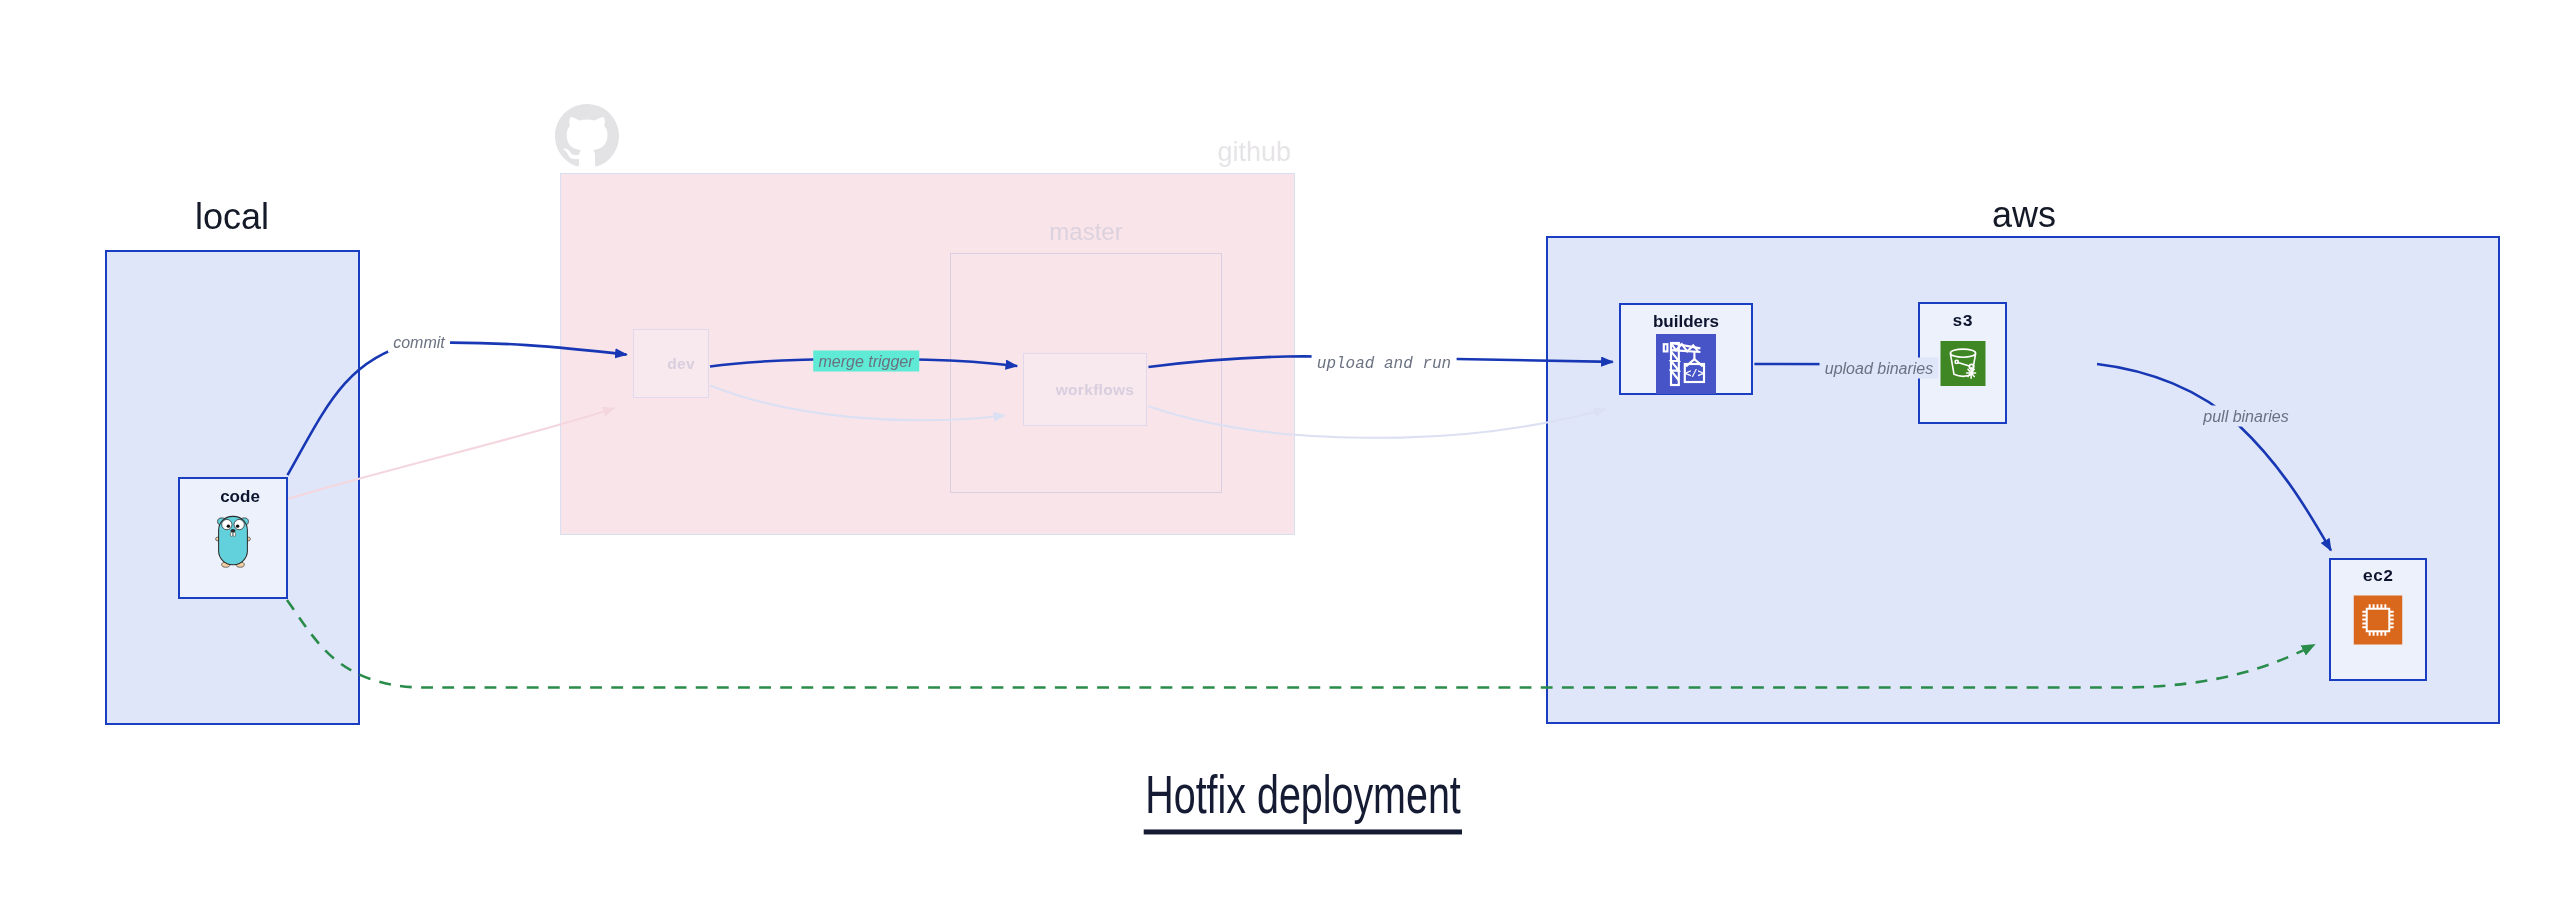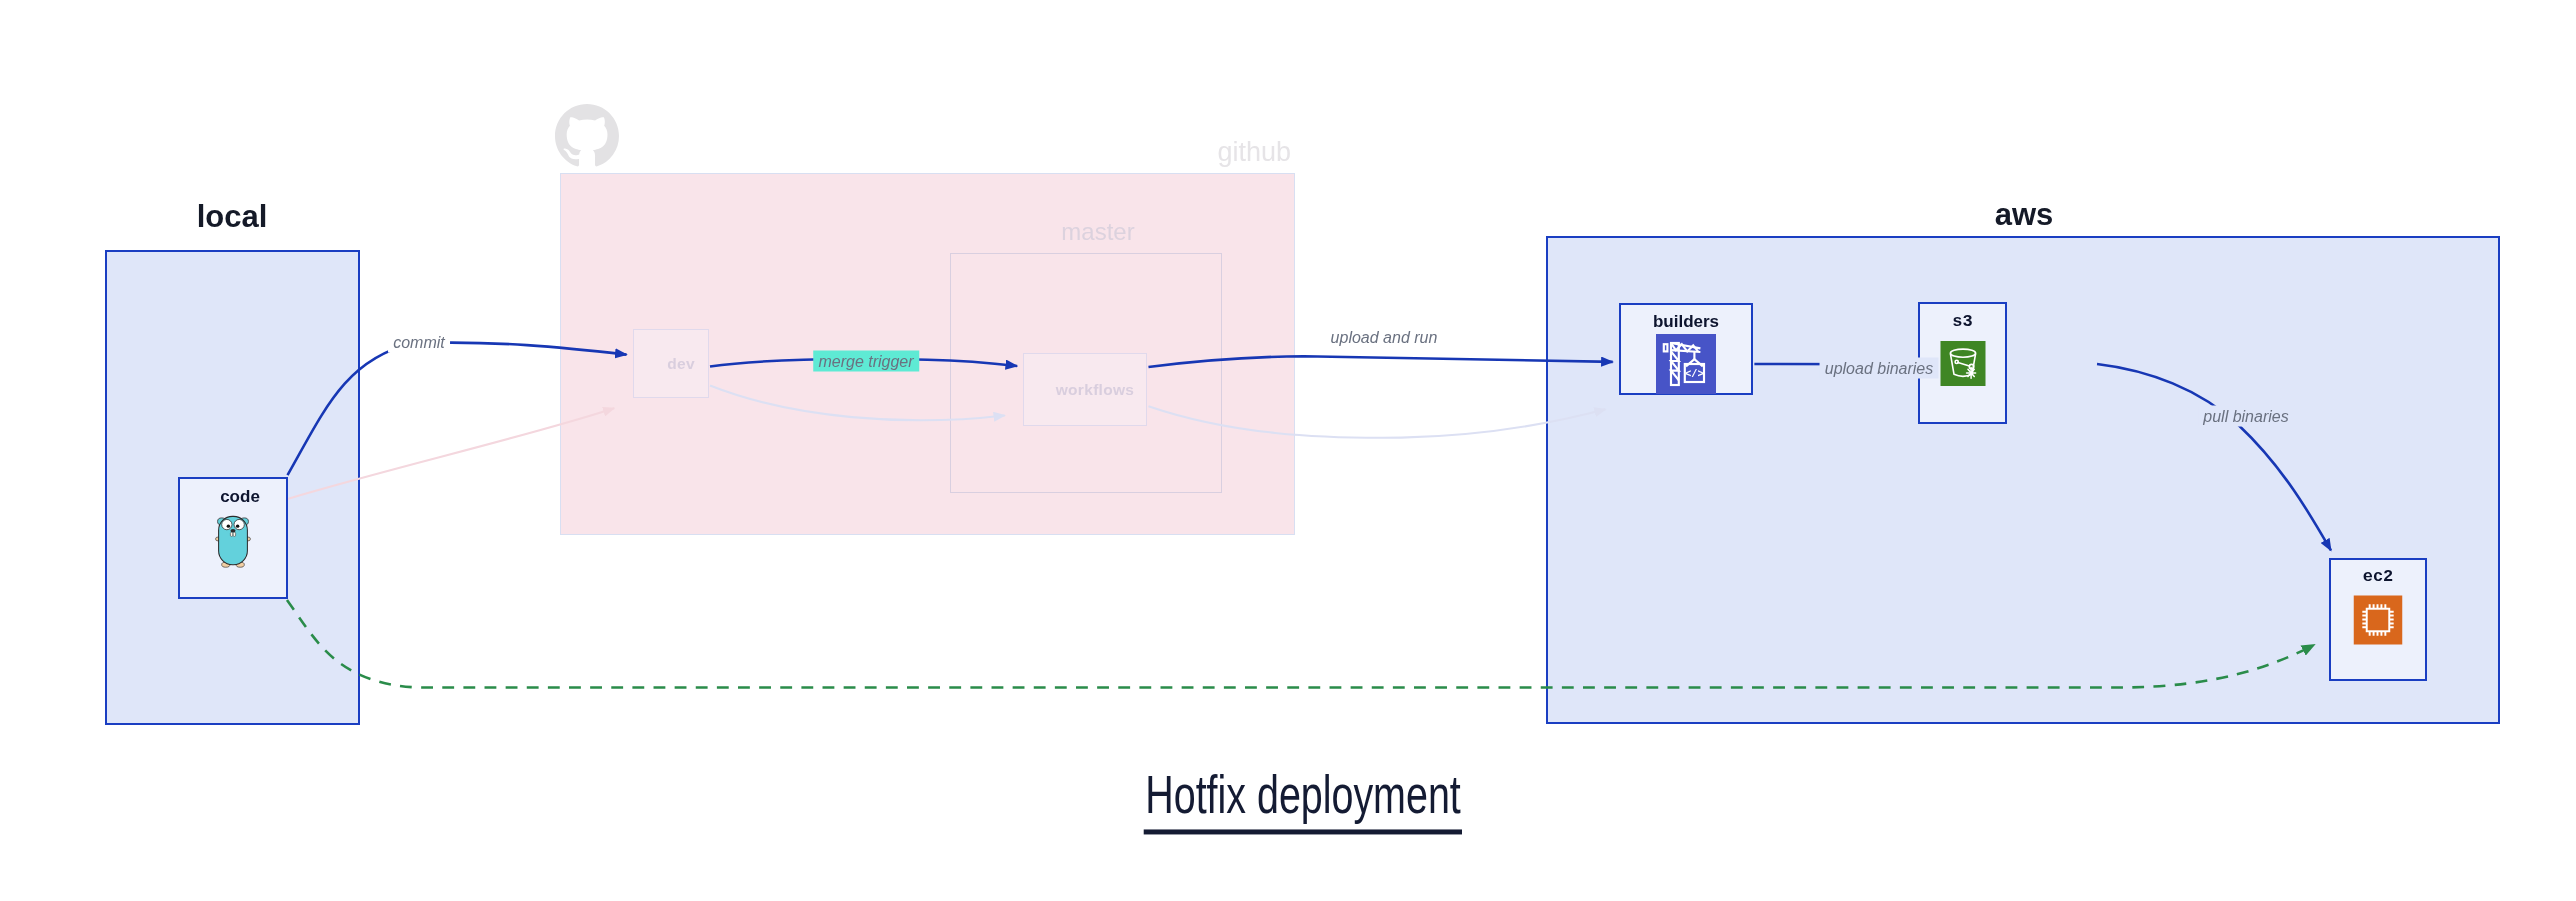--- a/index.html
+++ b/index.html
@@ -12,43 +12,43 @@
   .region.local{left:105px;top:250px;width:255px;height:475px;background:#dfe6f9;border:2.6px solid #1a3ec2;}
   .region.aws{left:1546px;top:236px;width:954px;height:488px;background:#dfe6f9;border:2.6px solid #1a3ec2;}
   .region.github{left:560px;top:173px;width:735px;height:362px;background:#f9e4ea;border:1.5px solid #d8dff2;}
   .region.master{left:950px;top:253px;width:272px;height:240px;background:transparent;border:1.5px solid #d9cfe0;}
   .subnode{position:absolute;box-sizing:border-box;background:#f8e9ef;border:1.5px solid #e0d9ec;
            display:flex;align-items:center;justify-content:center;}
   .subnode.dev{left:633px;top:329px;width:76px;height:69px;}
   .subnode.workflows{left:1023px;top:353px;width:124px;height:73px;}
   .subnode .faded-label{font-weight:bold;font-size:15.5px;color:#d9cede;letter-spacing:0.3px;margin-left:20px;}
   
-  .area-label{position:absolute;transform:translate(-50%,-50%);font-size:31px;color:#151a28;white-space:nowrap;font-weight:bold;}
+  .area-label{position:absolute;transform:translate(-50%,-50%);font-size:36px;color:#151a28;white-space:nowrap;}
   .area-label.local-l{left:232px;top:217px;}
   .area-label.aws-l{left:2024px;top:215px;}
   .ghost-label{position:absolute;white-space:nowrap;}
   .ghost-label.github-l{left:1291px;top:152px;transform:translate(-100%,-50%);font-size:27px;color:#e6e4e7;}
-  .ghost-label.master-l{left:1086px;top:232px;transform:translate(-50%,-50%);font-size:24px;color:#dcd2de;margin-left:12px;}
+  .ghost-label.master-l{left:1086px;top:232px;transform:translate(-50%,-50%);font-size:24px;color:#dcd2de;}
   
   .node{position:absolute;box-sizing:border-box;background:#edf1fc;border:2.6px solid #1a3ec2;}
   .node.code{left:178px;top:477px;width:110px;height:122px;}
   .node.builders{left:1619px;top:303px;width:134px;height:92px;text-decoration:underline;}
   .node.s3{left:1918px;top:302px;width:89px;height:122px;font-family:Liberation Mono, monospace;}
   .node.ec2{left:2329px;top:558px;width:98px;height:123px;font-family:Liberation Mono, monospace;}
   .node-label{position:absolute;left:0;right:0;text-align:center;font-weight:bold;font-size:17px;color:#0d142e;}
   .node .icon{position:absolute;left:50%;transform:translateX(-50%);}
   
   .edge-label{position:absolute;transform:translate(-50%,-50%);font-style:italic;font-size:16px;color:#6a7180;
               padding:1.5px 5.2px;white-space:nowrap;}
   .bg-white{background:#ffffff;}
   .bg-pink{background:#5eead4;}
   .bg-blue{background:#dfe6f9;}
   .edge-label.commit{left:419px;top:342px;}
   .edge-label.merge{left:866px;top:361px;}
-  .edge-label.run{left:1384px;top:337px;}
+  .edge-label.run{left:1384px;top:363px;font-family:Liberation Mono, monospace;}
   .edge-label.upbin{left:1879px;top:368px;}
   .edge-label.pull{left:2246px;top:416px;}
   
   #octocat{position:absolute;left:555px;top:104px;}
   #edges{position:absolute;left:0;top:0;}
   .title{position:absolute;left:1303px;top:799px;transform:translate(-50%,-50%) scaleX(.73);
          font-size:54px;color:#141b33;border-bottom:5.2px solid #141b33;padding:0 2.1px 4.1px 2.1px;white-space:nowrap;}
 </style>
 </head>
 <body>

